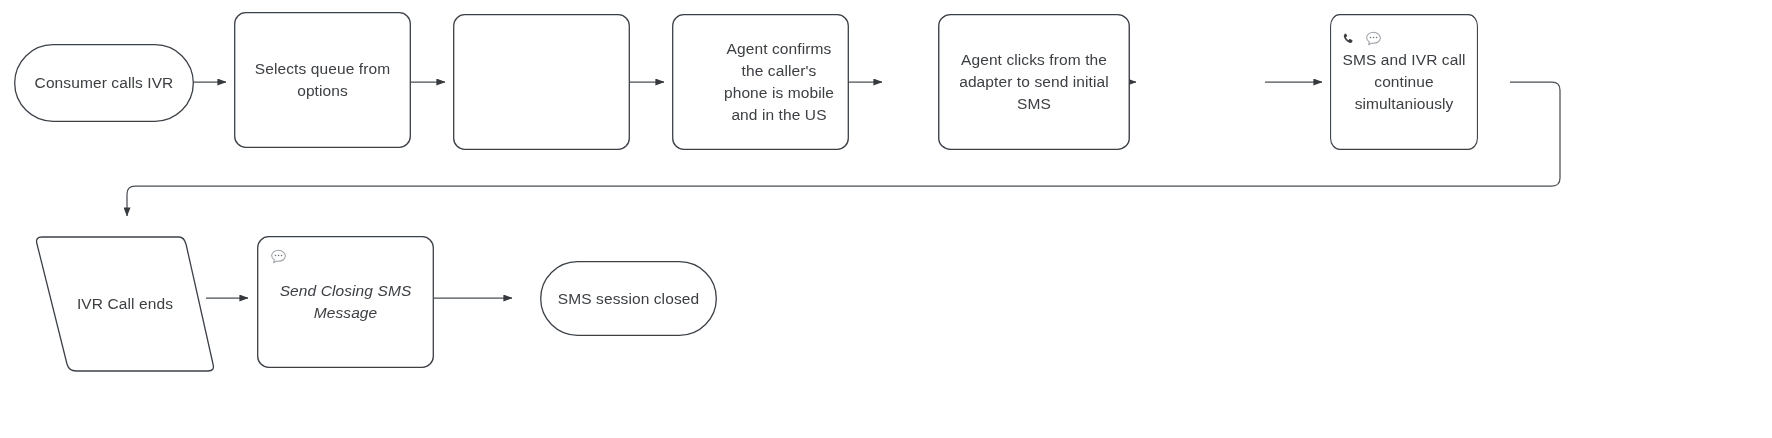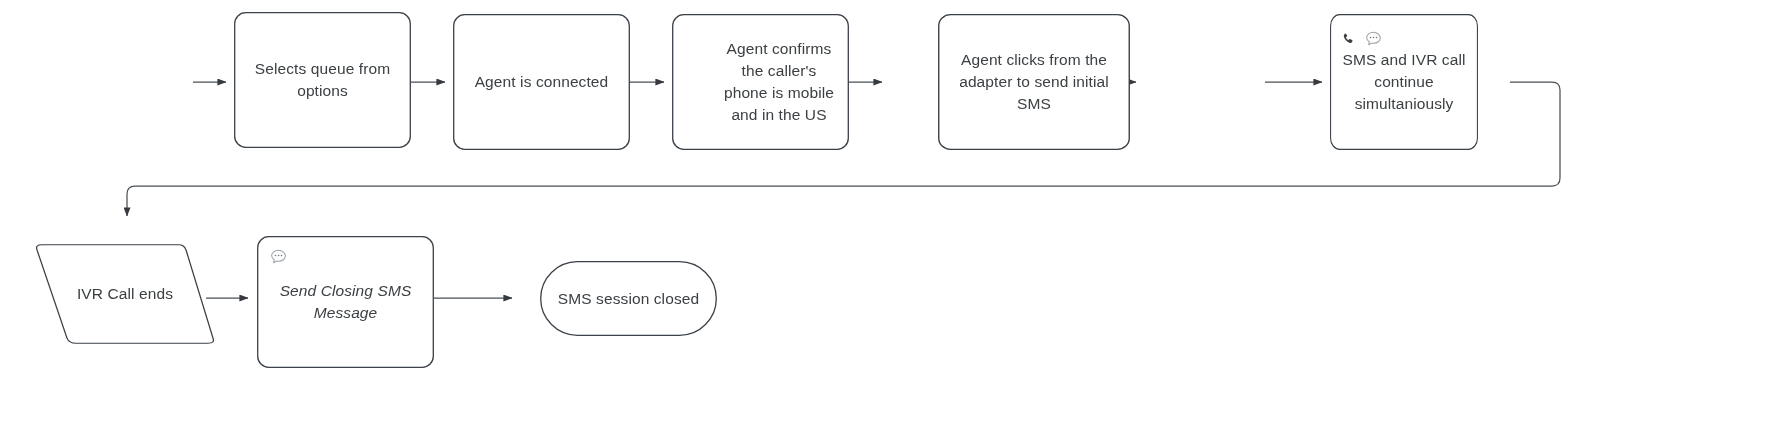--- a/index.html
+++ b/index.html
@@ -78,33 +78,38 @@
       <line x1="1070" y1="82" x2="1136" y2="82" marker-end="url(#arrowhead)"></line>
       <line x1="1265" y1="82" x2="1322" y2="82" marker-end="url(#arrowhead)"></line>
 
       <path d="M1510,82 L1552,82 Q1560,82 1560,90 L1560,178 Q1560,186 1552,186 L135,186 Q127,186 127,194 L127,216" marker-end="url(#arrowhead)"></path>
 
       <line x1="206" y1="298" x2="248" y2="298" marker-end="url(#arrowhead)"></line>
       <line x1="434" y1="298" x2="512" y2="298" marker-end="url(#arrowhead)"></line>
     </g>
   </svg>
 
+  <div class="node" style="left:14px; top:44px; width:180px; height:78px;">
+    <svg class="shape" viewBox="0 0 180 78" preserveAspectRatio="none">
+      <rect x="0.7" y="0.7" width="178.6" height="76.6" rx="38.3" ry="38.3" fill="#ffffff" stroke="#3b4149" stroke-width="1.3"></rect>
+    </svg>
+    <div class="label">Consumer calls IVR</div>
+  </div>
 
   <div class="node" style="left:234px; top:12px; width:177px; height:136px;border-radius:14px;">
     <svg class="shape" viewBox="0 0 177 136" preserveAspectRatio="none">
       <rect x="0.7" y="0.7" width="175.6" height="134.6" rx="11" ry="11" fill="#ffffff" stroke="#3b4149" stroke-width="1.3"></rect>
     </svg>
     <div class="label">Selects queue from options</div>
   </div>
 
   <div class="node" style="left:453px; top:14px; width:177px; height:136px;">
     <svg class="shape" viewBox="0 0 177 136" preserveAspectRatio="none">
       <rect x="0.7" y="0.7" width="175.6" height="134.6" rx="11" ry="11" fill="#ffffff" stroke="#3b4149" stroke-width="1.3"></rect>
     </svg>
-    <div class="label">Agent is connected</div>
   </div>
 
   <div class="node" style="left:672px; top:14px; width:177px; height:136px;padding-left:37px;">
     <svg class="shape" viewBox="0 0 177 136" preserveAspectRatio="none">
       <rect x="0.7" y="0.7" width="175.6" height="134.6" rx="11" ry="11" fill="#ffffff" stroke="#3b4149" stroke-width="1.3"></rect>
     </svg>
     <div class="label">Agent confirms the caller's phone is mobile and in the US</div>
   </div>
 
   <div class="node" style="left:890px; top:14px; width:192px; height:136px;margin-left:48px;">
@@ -126,21 +131,21 @@
       <svg class="icon" width="19" height="19" viewBox="0 0 20 20">
         <path d="M10 2.4c-4 0-7.2 2.5-7.2 5.6 0 1.8 1.1 3.4 2.8 4.4l-.7 3.1 3.1-1.7c.6.1 1.3.2 2 .2 4 0 7.2-2.5 7.2-5.6S14 2.4 10 2.4z" fill="#ffffff" stroke="#9aa0a6" stroke-width="1.1" stroke-linejoin="round"></path>
         <circle cx="6.8" cy="7.9" r="0.85" fill="#70757a"></circle>
         <circle cx="10" cy="7.9" r="0.85" fill="#70757a"></circle>
         <circle cx="13.2" cy="7.9" r="0.85" fill="#70757a"></circle>
       </svg>
     </div>
     <div class="label">SMS and IVR call continue simultaniously</div>
   </div>
 
-  <div class="node" style="left:34px; top:244px; width:182px; height:100px;text-align:right;">
+  <div class="node" style="left:34px; top:236px; width:182px; height:136px;text-align:right;">
     <svg class="shape" viewBox="0 0 182 136" preserveAspectRatio="none">
       <path d="M37,1 L174,1 Q181,1 179,8 L149,128 Q147,135 140,135 L8,135 Q1,135 3,128 L30,8 Q32,1 37,1 Z" fill="#ffffff" stroke="#3b4149" stroke-width="1.3" transform="translate(182,0) scale(-1,1)"></path>
     </svg>
     <div class="label">IVR Call ends</div>
   </div>
 
   <div class="node" style="left:257px; top:236px; width:177px; height:132px;font-style:italic;">
     <svg class="shape" viewBox="0 0 177 132" preserveAspectRatio="none">
       <rect x="0.7" y="0.7" width="175.6" height="130.6" rx="11" ry="11" fill="#ffffff" stroke="#3b4149" stroke-width="1.3"></rect>
     </svg>

